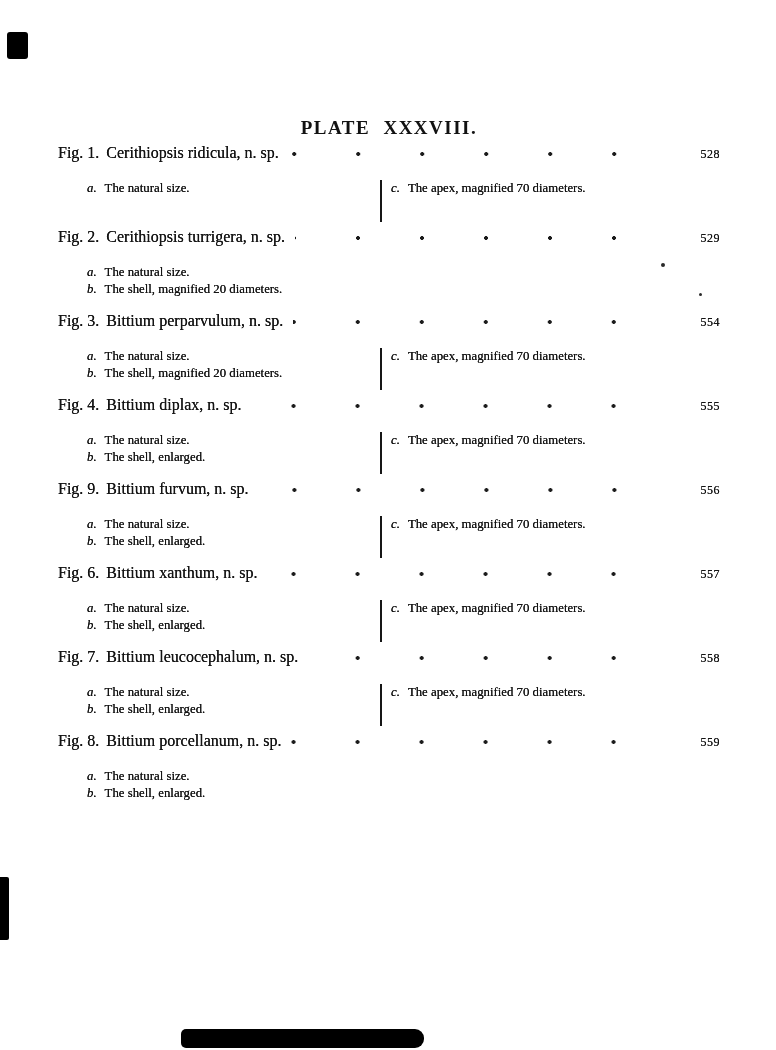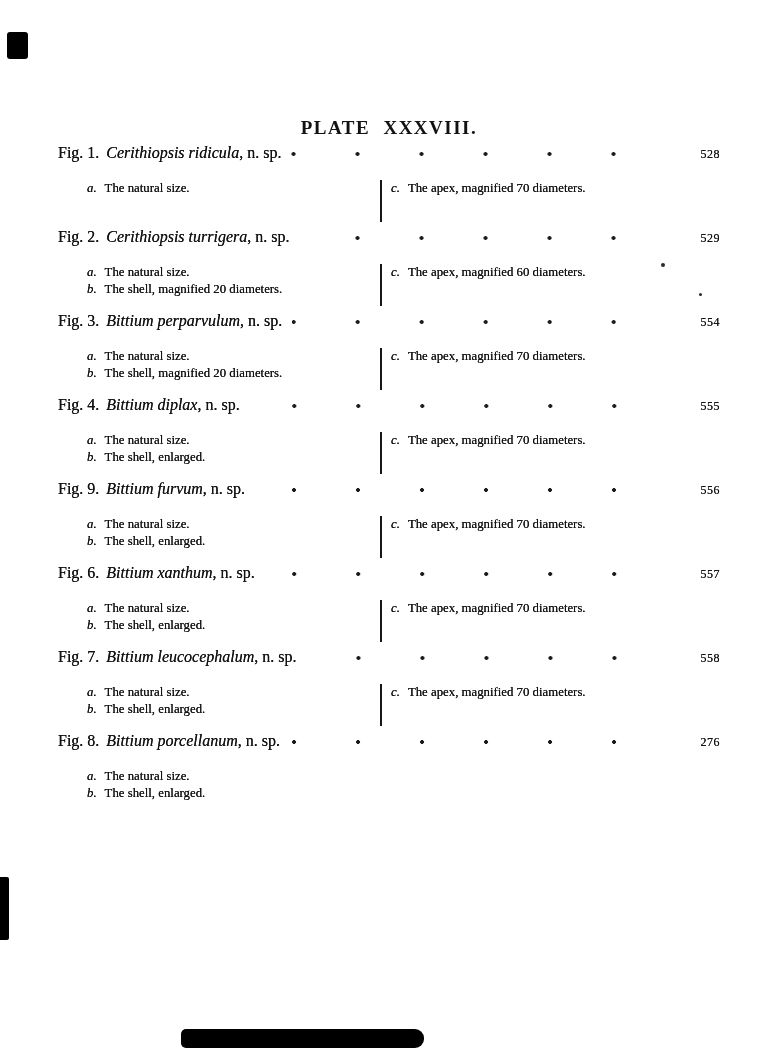--- a/index.html
+++ b/index.html
@@ -47,21 +47,21 @@
   .fig-section { margin: 0; }
   .fig-caption-row {
     display: flex;
     align-items: flex-end;
     height: 22px;
     font-size: 16px;
     white-space: nowrap;
     text-shadow: 0 0 0.4px #1a1a1a;
   }
   .fig-label { padding-right: 7px; }
-  .species-name { font-style: italic; }
+  .species-name { }
   .dot-leader {
     flex: 1;
     align-self: stretch;
     margin-left: 10px;
     background-image: radial-gradient(circle, #1b1b1b 1.7px, rgba(0,0,0,0) 2.2px);
     background-size: 64px 6px;
     background-repeat: repeat-x;
     background-position: right 28px bottom 5px;
   }
   .page-number {
@@ -150,25 +150,20 @@
       </div>
       <div class="fig-subrow">
         <div class="sub-left">
           <div class="sub-line">
             <span class="sub-letter">a.</span><span class="sub-text">The natural size.</span>
           </div>
           <div class="sub-line">
             <span class="sub-letter">b.</span><span class="sub-text">The shell, magnified 20 diameters.</span>
           </div>
         </div>
-        <div class="sub-right">
-          <div class="sub-line">
-            <span class="sub-letter">c.</span><span class="sub-text">The apex, magnified 60 diameters.</span>
-          </div>
-        </div>
       </div>
     </div>
 
     <div class="fig-section">
       <div class="fig-caption-row">
         <span class="fig-label">Fig. 3.</span>
         <span class="species-name">Bittium perparvulum</span>
         <span class="species-suffix">, n. sp.</span>
         <span class="dot-leader"></span>
         <span class="page-number">554</span>
@@ -289,21 +284,21 @@
         </div>
       </div>
     </div>
 
     <div class="fig-section">
       <div class="fig-caption-row">
         <span class="fig-label">Fig. 8.</span>
         <span class="species-name">Bittium porcellanum</span>
         <span class="species-suffix">, n. sp.</span>
         <span class="dot-leader"></span>
-        <span class="page-number">276</span>
+        <span class="page-number">559</span>
       </div>
       <div class="fig-subrow">
         <div class="sub-left">
           <div class="sub-line">
             <span class="sub-letter">a.</span><span class="sub-text">The natural size.</span>
           </div>
           <div class="sub-line">
             <span class="sub-letter">b.</span><span class="sub-text">The shell, enlarged.</span>
           </div>
         </div>

